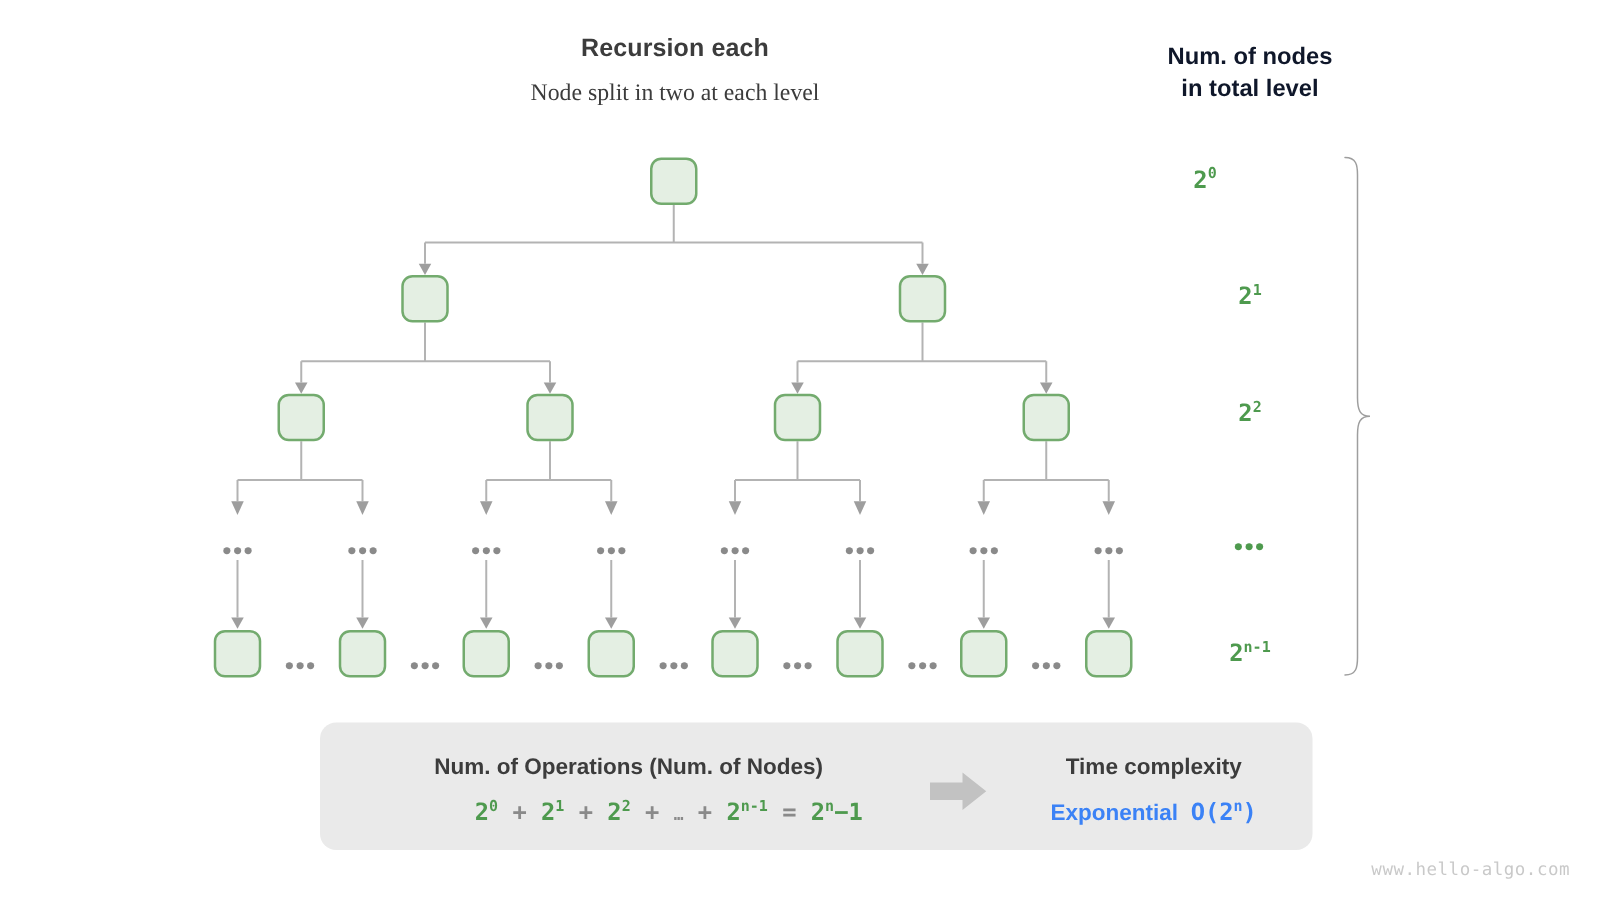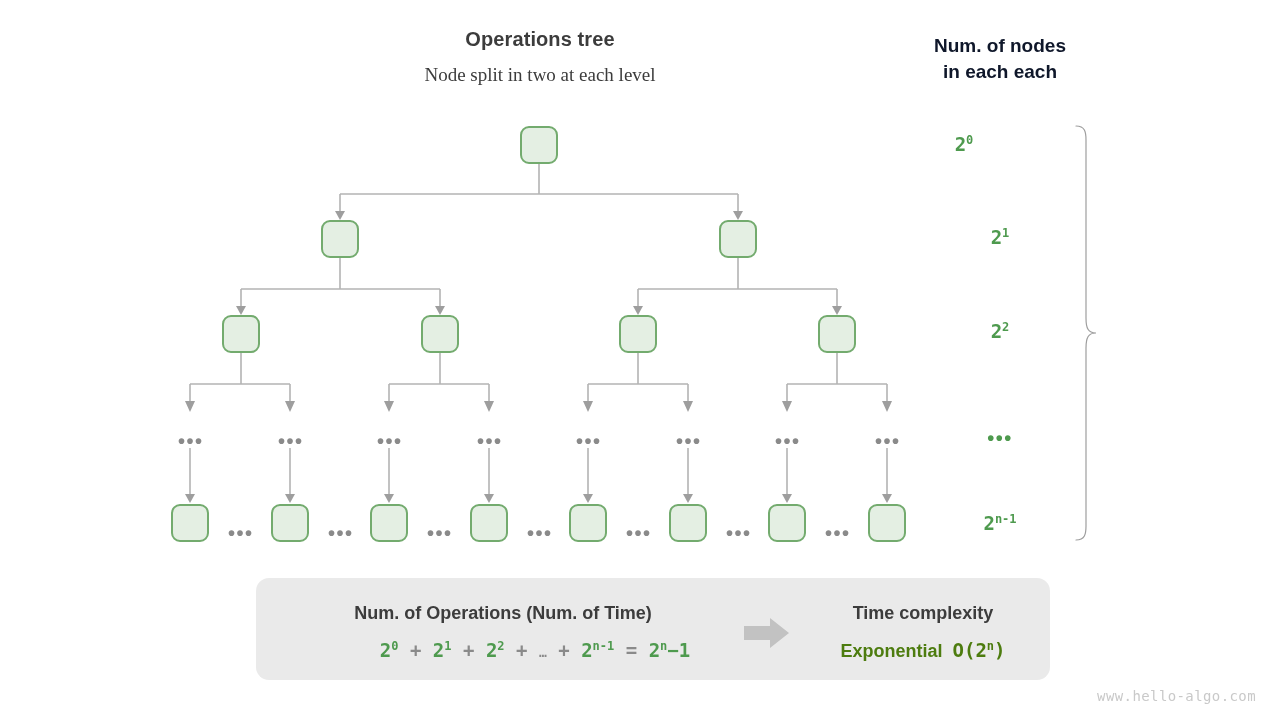--- a/index.html
+++ b/index.html
@@ -162,21 +162,21 @@
     font-weight: bold;
     color: #3c3c3c;
   }
   .panel-right-value {
     position: absolute;
     left: 800px; top: 639px;
     width: 246px;
     text-align: center;
     font-size: 18px;
     font-weight: bold;
-    color: #4d7c0f;
+    color: #3b82f6;
     white-space: nowrap;
   }
   .panel-right-value .mono {
     font-family: "DejaVu Sans Mono", "Liberation Mono", monospace;
     font-size: 19px;
   }
   .panel-right-value .mono sup { font-size: 12px; vertical-align: super; line-height: 0; }
   .panel-arrow {
     position: absolute;
     left: 744px; top: 617px;
@@ -189,25 +189,25 @@
     font-size: 14px;
     color: #c9c9c9;
     letter-spacing: .4px;
   }
 </style>
 </head>
 <body>
 
 <div class="stage">
 
-  <div class="title-main">Operations tree</div>
+  <div class="title-main">Recursion each</div>
   <div class="title-sub">Node split in two at each level</div>
   <div class="col-title">
     <span>Num. of nodes</span><br>
-    <span>in each each</span>
+    <span>in total level</span>
   </div>
 
   <svg width="1280" height="720" style="position:absolute;left:0;top:0;">
     <g stroke="#b3b3b3" stroke-width="1.6" fill="none">
 
       <path d="M539,164 L539,194"></path>
 
       <path d="M340,194 L738,194"></path>
       <path d="M340,194 L340,211"></path>
       <path d="M738,194 L738,211"></path>
@@ -329,21 +329,21 @@
     <span>2</span><sup>n-1</sup>
   </div>
 
   <svg class="brace" width="34" height="440">
     <path d="M4,6 C13,6 14,12 14,20 L14,198 C14,208 16,213 24,213 C16,213 14,218 14,228 L14,406 C14,414 13,420 4,420" stroke="#9e9e9e" stroke-width="1.2" fill="none" stroke-linecap="round"></path>
   </svg>
 
 
   <div class="panel"></div>
 
-  <div class="panel-left-title">Num. of Operations (Num. of Time)</div>
+  <div class="panel-left-title">Num. of Operations (Num. of Nodes)</div>
 
   <div class="panel-formula">
     <span><span>2</span><sup>0</sup></span>
     <span class="op">+</span>
     <span><span>2</span><sup>1</sup></span>
     <span class="op">+</span>
     <span><span>2</span><sup>2</sup></span>
     <span class="op">+</span>
     <span class="ell">…</span>
     <span class="op">+</span>

